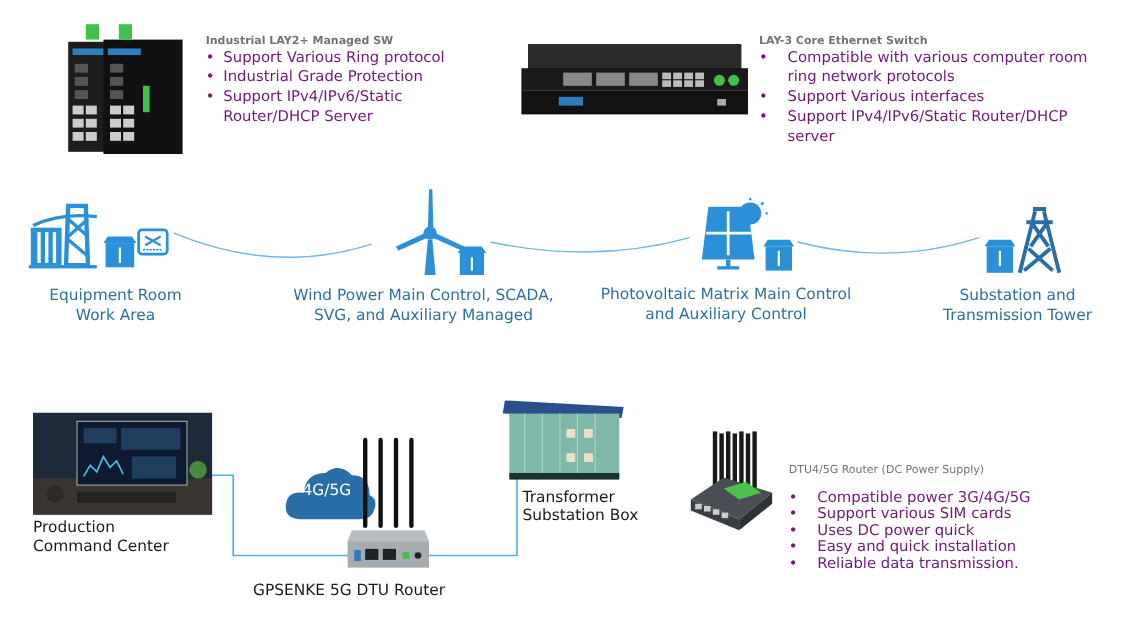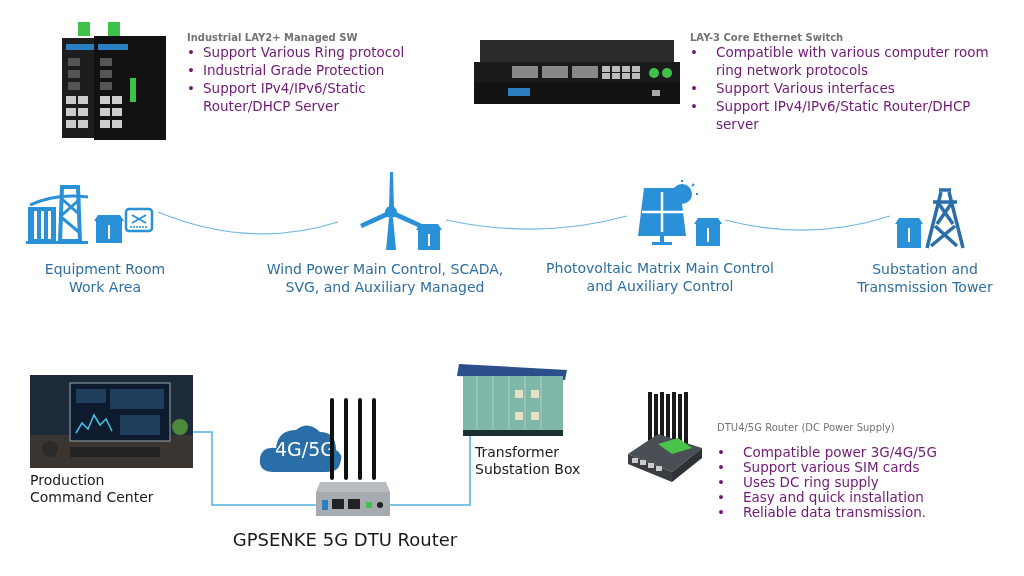--- a/index.html
+++ b/index.html
@@ -208,38 +208,38 @@
   <circle cx="150" cy="52" r="8" fill="#4a8a3a"></circle>
 </svg>
 <div class="abs dev-label" style="left:30px;top:472px;width:163px;text-align:left;">
   <div>Production</div>
   <div>Command Center</div>
 </div>
 
 <svg class="abs" style="left:258px;top:418px;" width="86" height="58">
   <path d="M16 54 Q0 54 2 40 Q4 28 18 30 Q20 12 38 12 Q50 2 62 14 Q78 14 78 32 Q86 36 82 46 Q80 54 68 54 Z" fill="#2a6ea8"></path>
 </svg>
-<div class="abs" style="left:275px;top:438px;font-size:19px;color:#fff;">4G/5G</div>
+<div class="abs" style="left:275px;top:438px;font-size:14px;color:#fff;">4G/5G</div>
 
 <svg class="abs" style="left:310px;top:396px;" width="86" height="124">
   <g fill="#111">
     <rect x="20" y="2" width="4" height="82" rx="2"></rect>
     <rect x="34" y="2" width="4" height="82" rx="2"></rect>
     <rect x="48" y="2" width="4" height="82" rx="2"></rect>
     <rect x="62" y="2" width="4" height="82" rx="2"></rect>
   </g>
   <polygon points="10,86 76,86 80,96 6,96" fill="#b8bcc0"></polygon>
   <rect x="6" y="96" width="74" height="24" fill="#a6abb0"></rect>
   <rect x="12" y="104" width="6" height="10" fill="#2a7fc0"></rect>
   <rect x="22" y="103" width="12" height="10" fill="#222"></rect>
   <rect x="38" y="103" width="12" height="10" fill="#222"></rect>
   <rect x="56" y="106" width="6" height="6" fill="#3ec24a"></rect>
   <circle cx="70" cy="109" r="3" fill="#222"></circle>
 </svg>
-<div class="abs" style="left:230px;top:529px;width:230px;text-align:center;font-size:18px;color:#1a1a1a;">GPSENKE 5G DTU Router</div>
+<div class="abs" style="left:230px;top:529px;width:230px;font-size:14px;color:#1a1a1a;">GPSENKE 5G DTU Router</div>
 
 <svg class="abs" style="left:455px;top:362px;" width="115" height="76">
   <polygon points="4,2 112,8 110,18 2,14" fill="#2a4f8a"></polygon>
   <rect x="8" y="14" width="100" height="58" fill="#7fb8a8"></rect>
   <rect x="8" y="68" width="100" height="6" fill="#1d3030"></rect>
   <g stroke="#a8d4c4" stroke-width="1">
       <line x1="22" y1="14" x2="22" y2="68"></line>
       <line x1="38" y1="14" x2="38" y2="68"></line>
       <line x1="54" y1="14" x2="54" y2="68"></line>
       <line x1="70" y1="14" x2="70" y2="68"></line>
@@ -277,17 +277,17 @@
       <rect x="30" y="71" width="6" height="5"></rect>
       <rect x="38" y="74" width="6" height="5"></rect>
     </g>
 </svg>
 
 <div class="abs" style="left:717px;top:386px;width:300px;margin-top:36px;">
   <div class="spec-title" style="font-weight:500;margin-bottom:12px;">DTU4/5G Router (DC Power Supply)</div>
   <ul class="spec-list wide" style="line-height:15px;">
     <li>Compatible power 3G/4G/5G</li>
     <li>Support various SIM cards</li>
-    <li>Uses DC ring supply</li>
+    <li>Uses DC power quick</li>
     <li>Easy and quick installation</li>
     <li>Reliable data transmission.</li>
   </ul>
 </div>
 
 </body></html>

